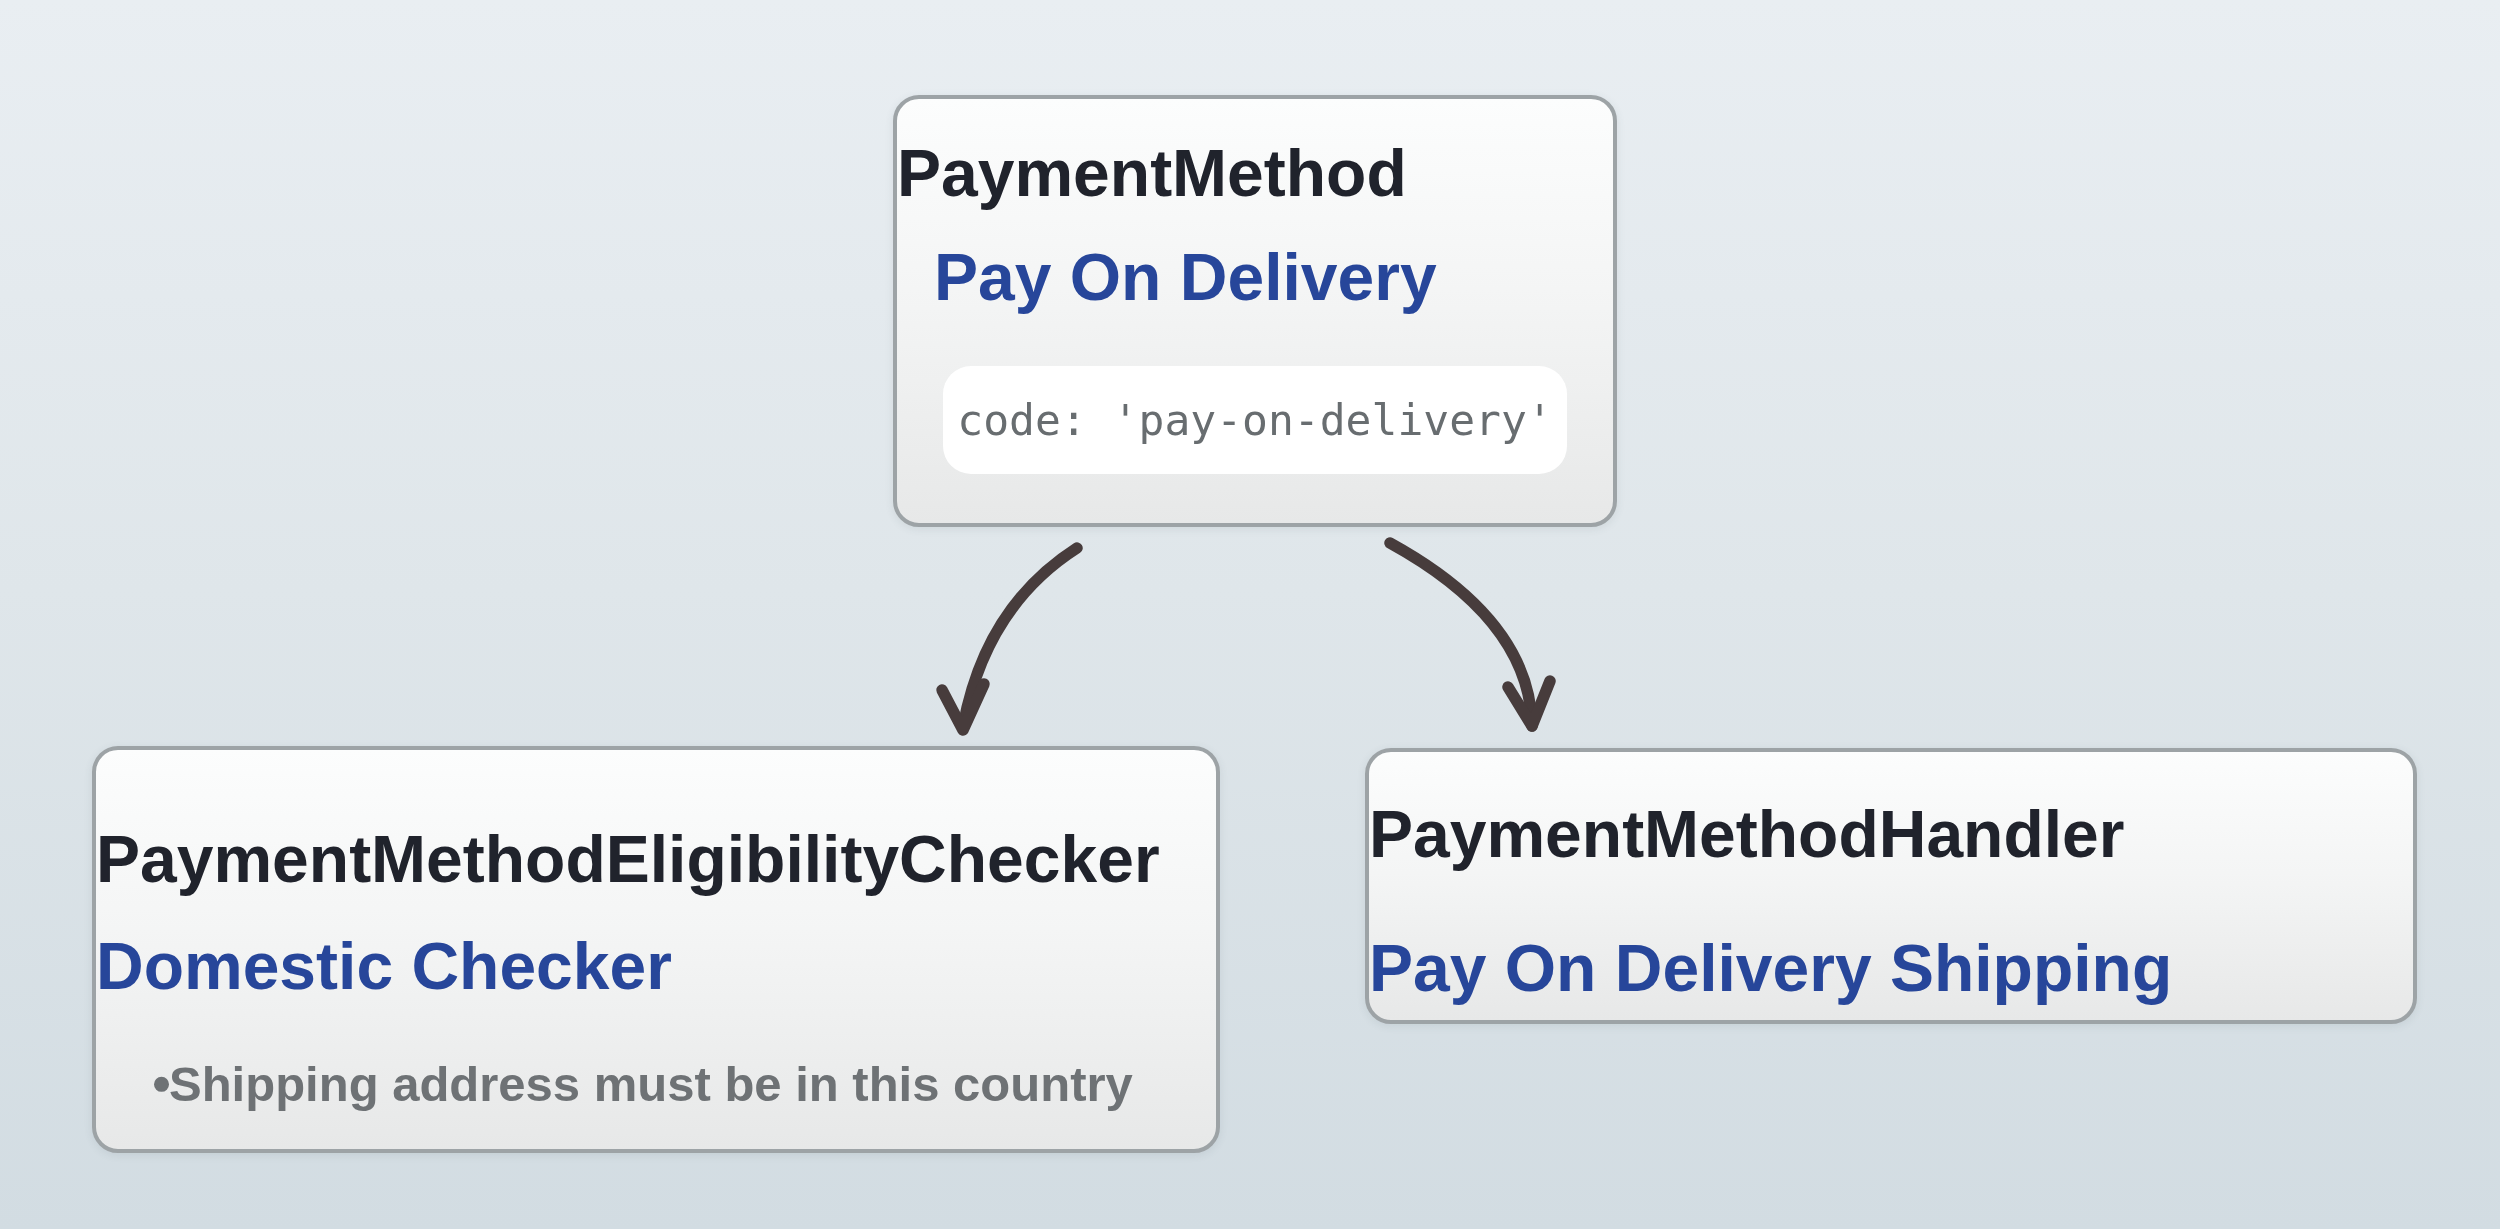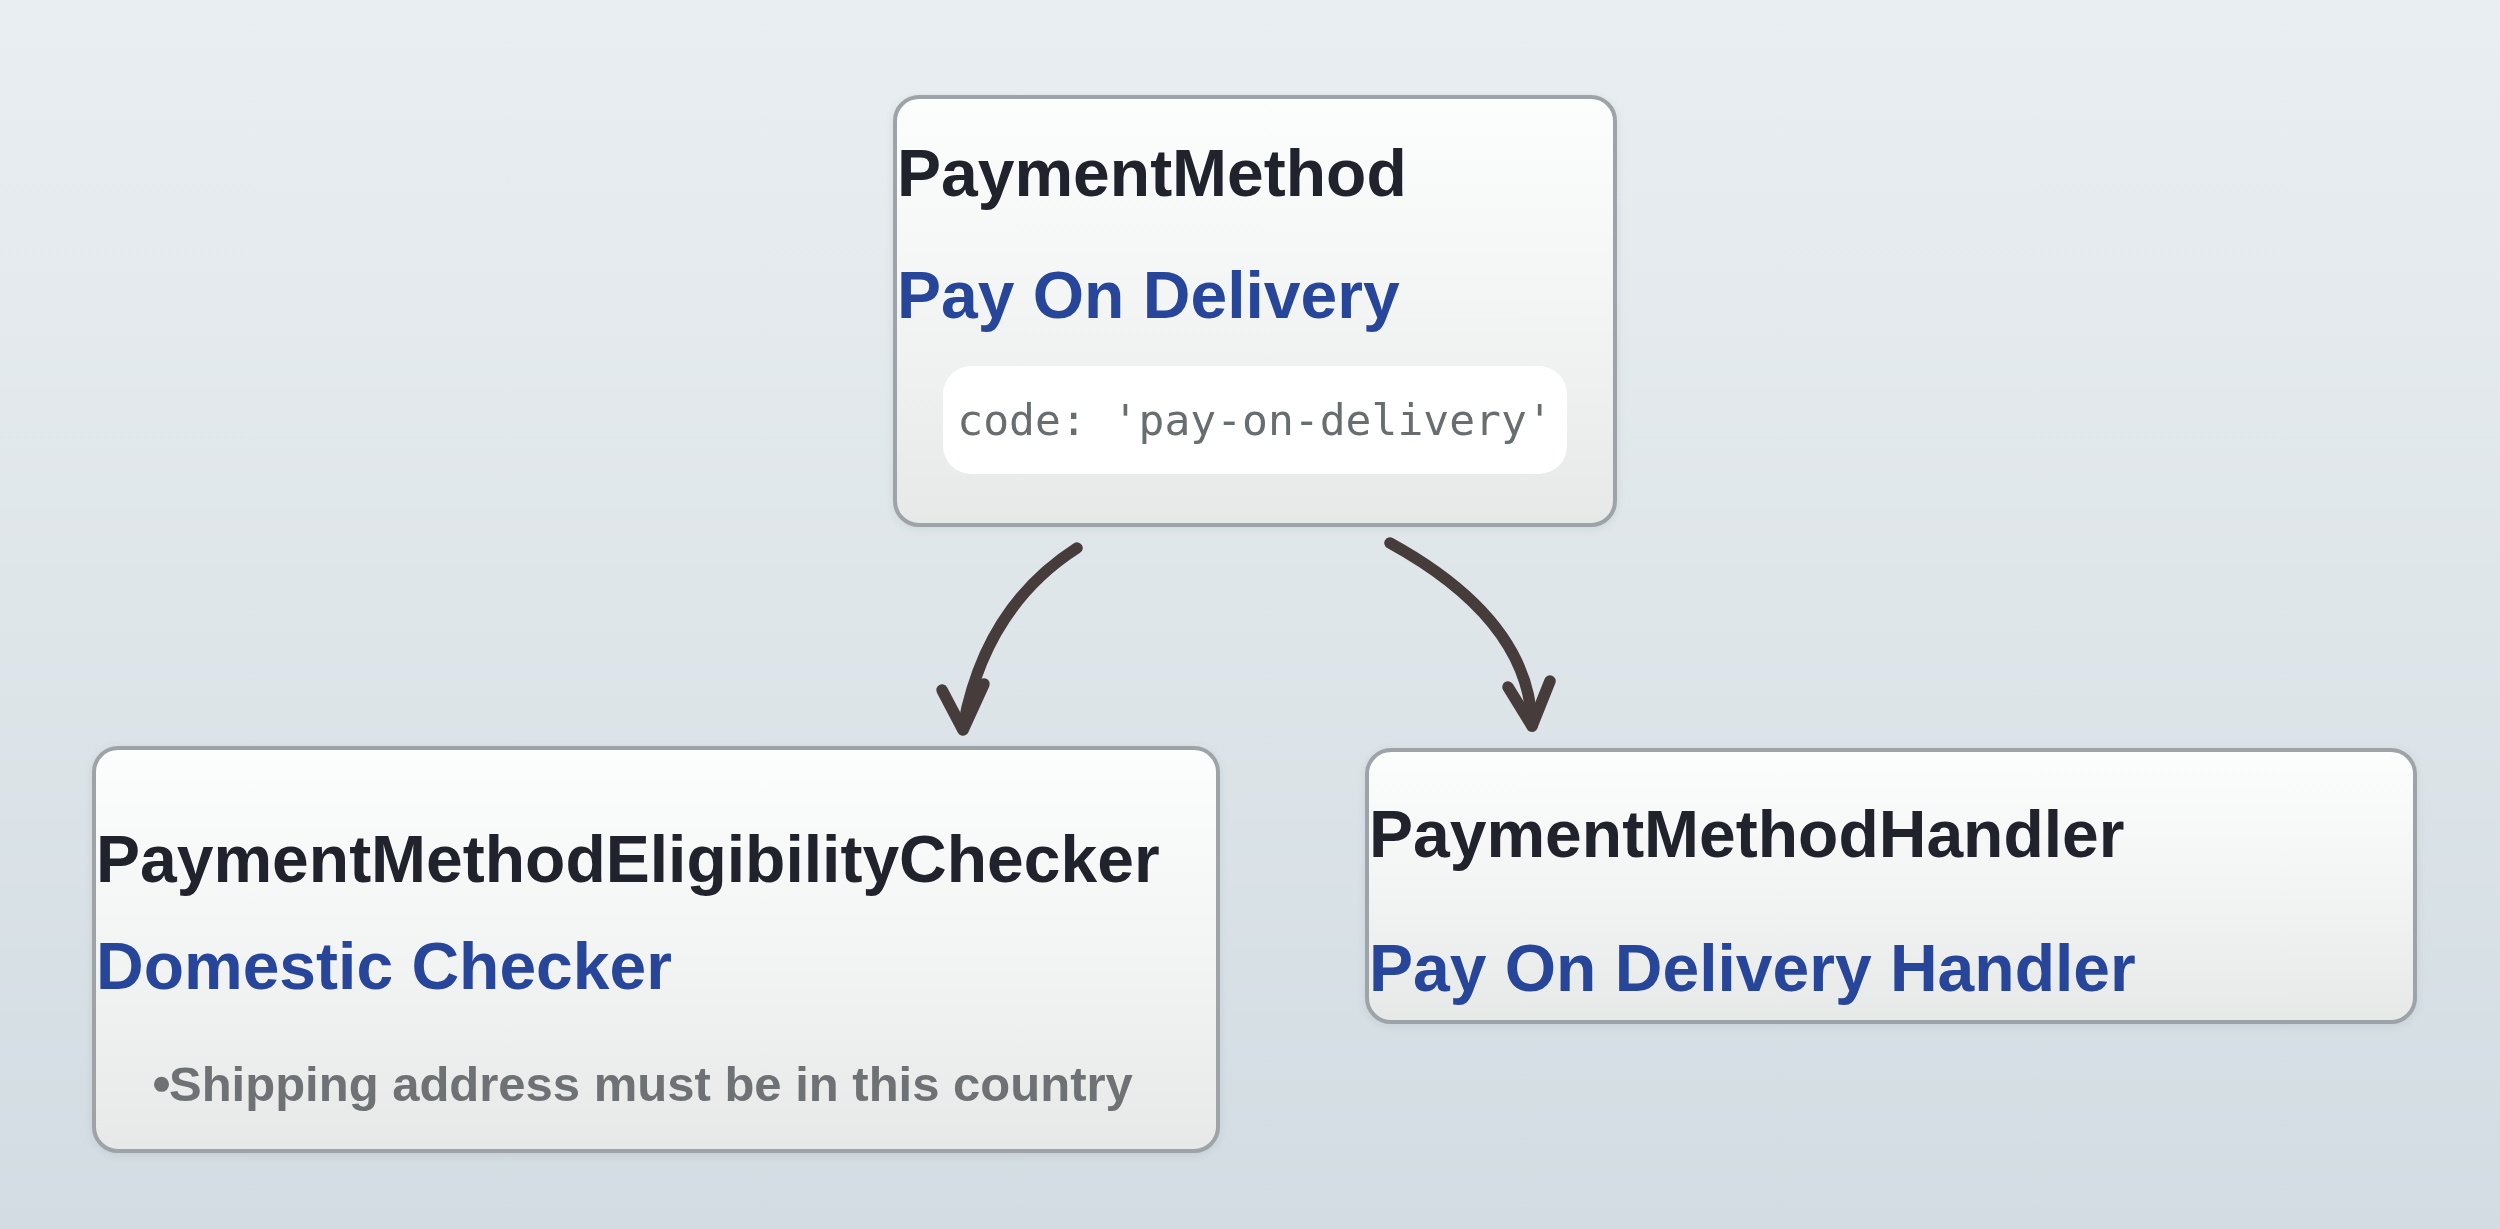--- a/index.html
+++ b/index.html
@@ -29,21 +29,21 @@
     position: absolute; left: 0; right: 0;
     transform: translateY(-50%);
     font-weight: bold;
     white-space: nowrap;
     line-height: 1.1;
   }
   .node-title    { font-size: 66px; color: var(--class-title, #20232c); }
   .node-subtitle { font-size: 66px; color: var(--accent-blue, #27469a); }
 
   .node-top   .node-title    { top: 74px; }
-  .node-top   .node-subtitle { top: 196px; }
+  .node-top   .node-subtitle { top: 178px; padding-left: 37px; }
   .node-left  .node-title    { top: 86px; margin-top: 23px; }
   .node-left  .node-subtitle { top: 216px; }
   .node-right .node-title    { top: 82px; }
   .node-right .node-subtitle { top: 216px; }
 
   .code-chip {
     position: absolute;
     left: 50%; top: 267px;
     transform: translateX(-50%);
     width: 624px; height: 108px;
@@ -117,16 +117,16 @@
     <div class="node-title">PaymentMethodEligibilityChecker</div>
     <div class="node-subtitle">Domestic Checker</div>
     <div class="bullet-row">
       <span class="bullet-dot"></span>
       <span class="bullet-text">Shipping address must be in this country</span>
     </div>
   </div>
 
   <div class="node node-right">
     <div class="node-title">PaymentMethodHandler</div>
-    <div class="node-subtitle">Pay On Delivery Handler</div>
+    <div class="node-subtitle">Pay On Delivery Shipping</div>
   </div>
 
 </div>
 
 </body></html>

